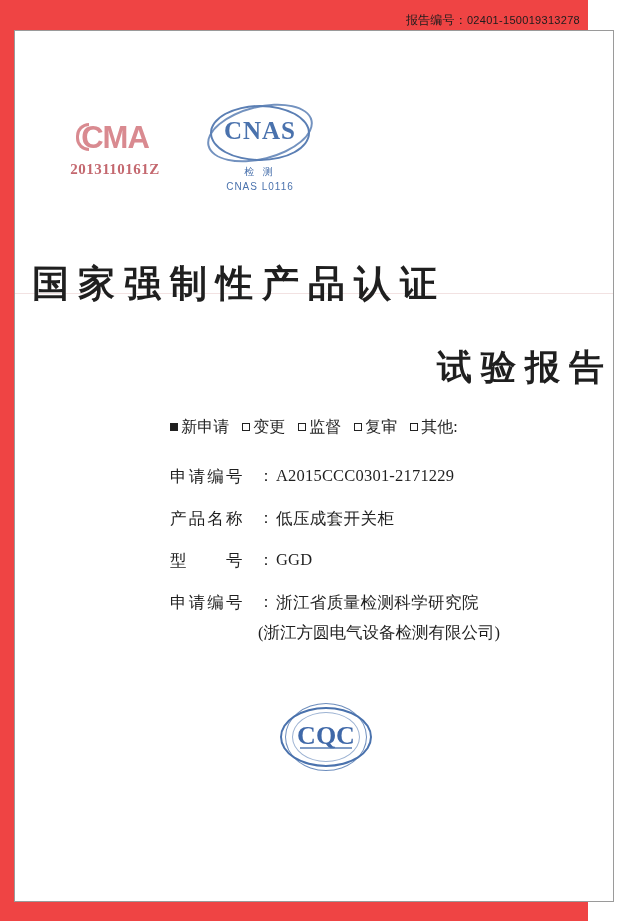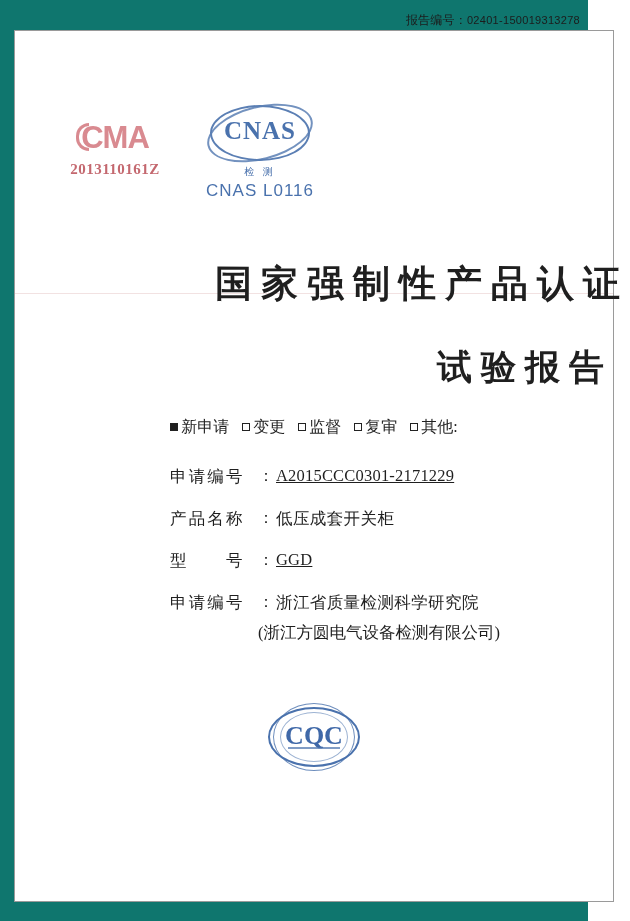--- a/index.html
+++ b/index.html
@@ -14,21 +14,21 @@
     color: #2b2b2b;
     position: relative;
     overflow: hidden;
   }
 
   .page {
     position: absolute;
     left: 0; top: 0;
     width: 588px;
     height: 921px;
-    background: #0f766e;
+    background: #ef4444;
   }
 
   
   .report-no {
     position: absolute;
     right: 8px;
     top: 12px;
     font-size: 11.5px;
     letter-spacing: 0.2px;
     color: #1c1c1c;
@@ -156,32 +156,32 @@
     color: #4a72ad;
   }
   .cnas-sub {
     font-size: 10px;
     color: #4a72ad;
     letter-spacing: 3px;
     margin-top: -2px;
   }
   .cnas-code {
     font-family: "Liberation Sans", sans-serif;
-    font-size: 17px;
+    font-size: 10px;
     letter-spacing: 1px;
     color: #4a72ad;
     margin-top: 2px;
   }
 
   
   .title1 {
     position: absolute;
-    left: 16px; top: 228px;
-    width: 100%;
-    text-align: right;
+    left: 8px; top: 228px;
+    width: 100%;
+    text-align: left;
     font-size: 37px;
     font-weight: bold;
     letter-spacing: 9px;
     color: #1f1f1f;
     font-family: Liberation Mono, monospace;
     text-indent: 9px;
   }
   .title2 {
     position: absolute;
     left: 0; top: 313px;
@@ -247,33 +247,32 @@
   .field .colon { margin: 0 2px 0 0; }
   .field .v {
     font-size: 16.5px;
     color: #1f1f1f;
     letter-spacing: 0.4px;
     font-family: "Liberation Serif", serif;
   }
   .field .v.en {
     font-family: "Liberation Serif", serif;
     letter-spacing: 0.2px;
-    text-decoration: underline;
   }
   .subline {
     padding-left: 243px;
     font-size: 16.5px;
     color: #1f1f1f;
     margin-top: -12px;
   }
 
   
   .cqc {
     position: absolute;
-    left: 0;
+    left: 12px;
     top: 672px;
     width: 100%;
     text-align: center;
   }
   .cqc-seal {
     display: inline-block;
     position: relative;
     width: 92px;
     height: 68px;
   }

